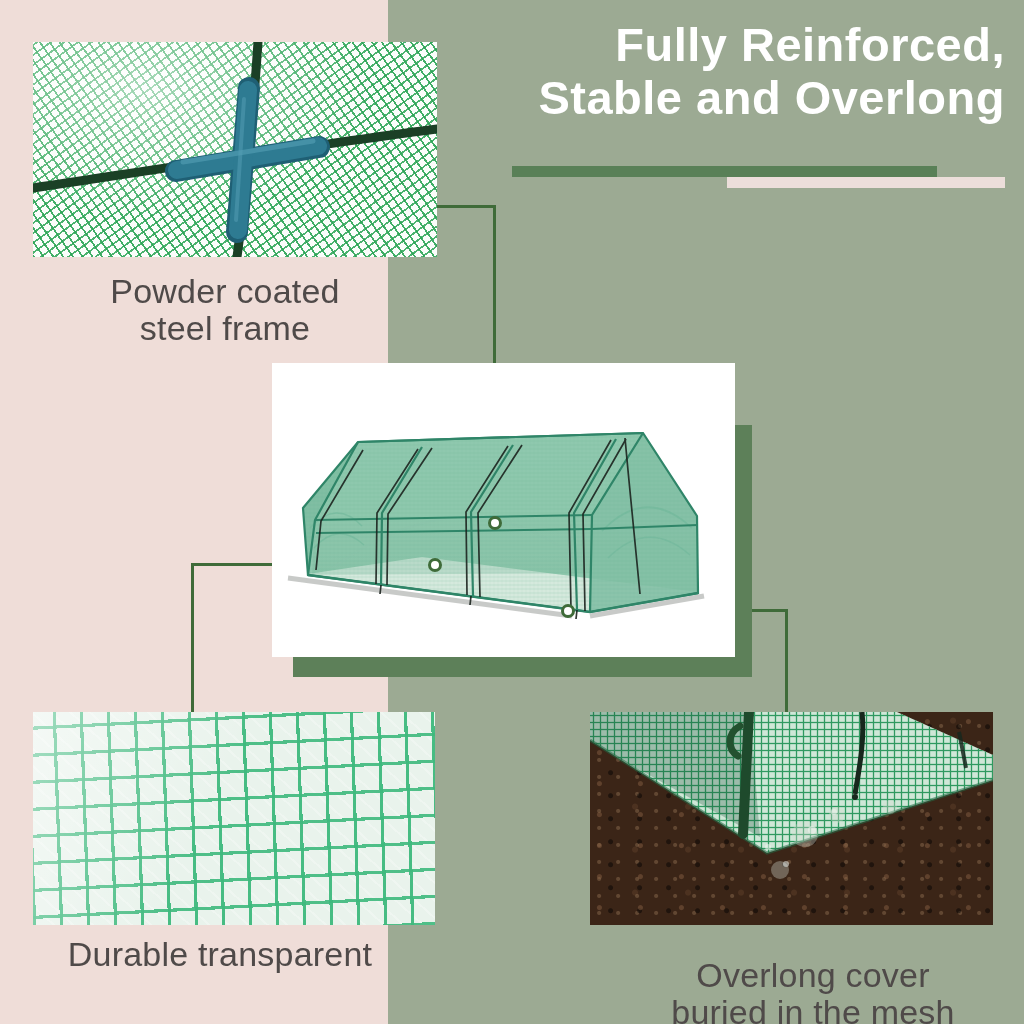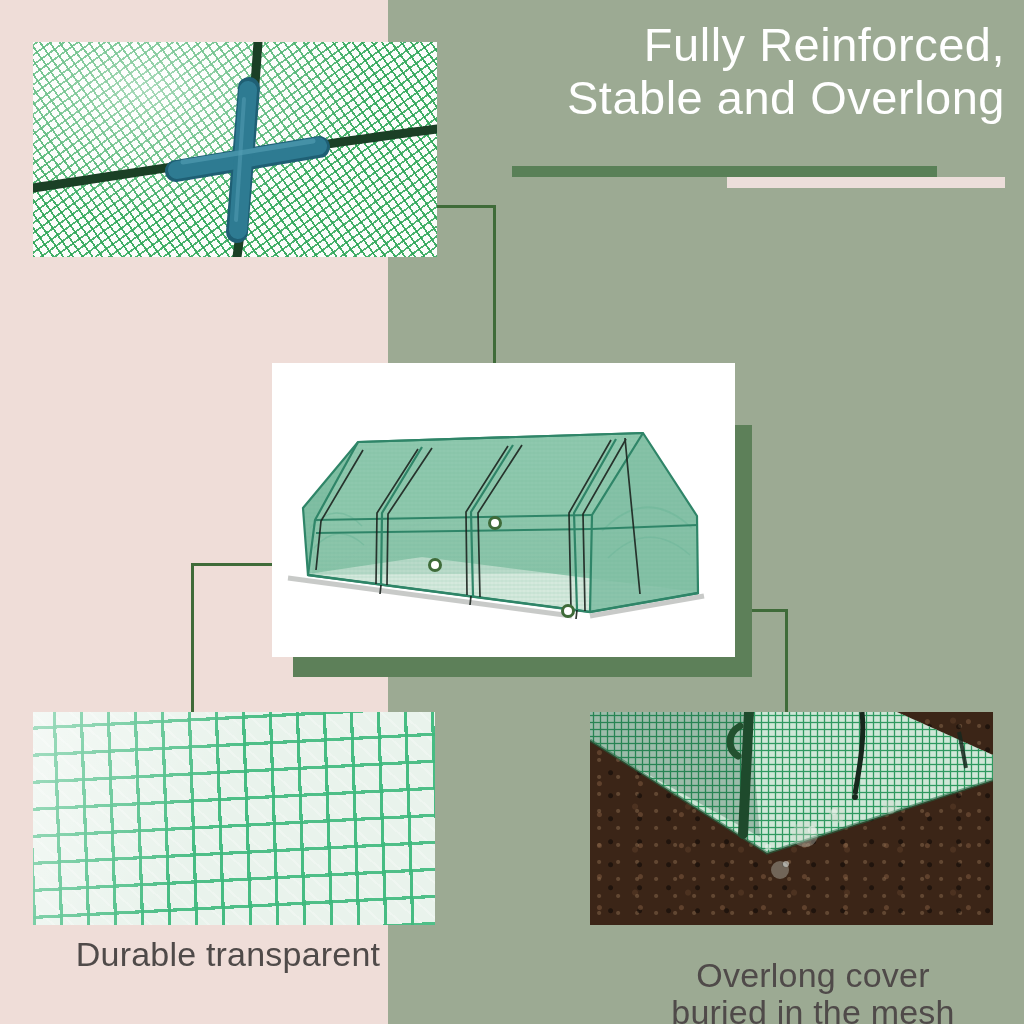--- a/index.html
+++ b/index.html
@@ -9,21 +9,21 @@
   }
   *{margin:0;padding:0;box-sizing:border-box;}
   html,body{width:1024px;height:1024px;overflow:hidden;}
   body{font-family:"Liberation Sans","DejaVu Sans",sans-serif;}
   .stage{position:relative;width:1024px;height:1024px;overflow:hidden;background:var(--bg-pink);}
   .abs{position:absolute;}
   .bg-pink{left:0;top:0;width:388px;height:1024px;background:var(--bg-pink);}
   .bg-sage{left:388px;top:0;width:636px;height:1024px;background:var(--bg-sage);}
 
   .heading{right:19px;top:18px;text-align:right;color:var(--heading-white);
-    font-size:47px;line-height:53px;font-weight:400;letter-spacing:.5px;white-space:nowrap;}
+    font-size:47px;line-height:53px;font-weight:700;letter-spacing:.5px;white-space:nowrap;}
   .bar-green{left:512px;top:166px;width:425px;height:11px;background:var(--bar-green);}
   .bar-pink{left:727px;top:177px;width:278px;height:11px;background:var(--bar-pink);}
 
   .shadow-rect{left:293px;top:425px;width:459px;height:252px;background:var(--shadow-green);}
   .product-box{left:272px;top:363px;width:463px;height:294px;background:#ffffff;}
 
   .line{background:var(--line-green);}
   .dot{width:14px;height:14px;border-radius:50%;background:#fff;border:3px solid var(--line-green);}
 
   .photo{overflow:hidden;}
@@ -45,21 +45,21 @@
     background-image:
       radial-gradient(circle at 23% 31%, rgba(140,100,70,.45) 0 2px, rgba(0,0,0,0) 3px),
       radial-gradient(circle at 71% 64%, rgba(0,0,0,.45) 0 2px, rgba(0,0,0,0) 3px),
       radial-gradient(circle at 48% 82%, rgba(170,135,100,.35) 0 1.5px, rgba(0,0,0,0) 2.5px),
       radial-gradient(circle at 85% 20%, rgba(90,60,40,.55) 0 2.5px, rgba(0,0,0,0) 3.5px);
     background-size:41px 31px,29px 23px,19px 17px,53px 43px;}
 
   .caption{width:400px;text-align:center;color:var(--caption-gray);
     font-size:34px;line-height:37px;font-weight:400;letter-spacing:.2px;}
   .cap-1{left:25px;top:273px;}
-  .cap-2{left:28px;top:936px;}
+  .cap-2{left:20px;top:936px;}
   .cap-3{left:613px;top:957px;}
 </style>
 </head>
 <body>
 
 <div class="stage">
 
   <div class="abs bg-pink"></div>
   <div class="abs bg-sage"></div>
 
@@ -192,18 +192,19 @@
         <g fill="rgba(240,244,238,.55)">
           <circle cx="222" cy="118" r="4"></circle>
             <circle cx="244" cy="100" r="3"></circle>
           <circle cx="196" cy="152" r="3"></circle>
             <circle cx="178" cy="135" r="3"></circle>
         </g>
       </g>
     </svg>
   </div>
 
+  <div class="abs caption cap-1"><span>Powder coated</span><br><span>steel frame</span></div>
 
   <div class="abs caption cap-2"><span>Durable transparent</span><br></div>
 
   <div class="abs caption cap-3"><span>Overlong cover</span><br><span>buried in the mesh</span></div>
 
 </div>
 
 </body></html>

